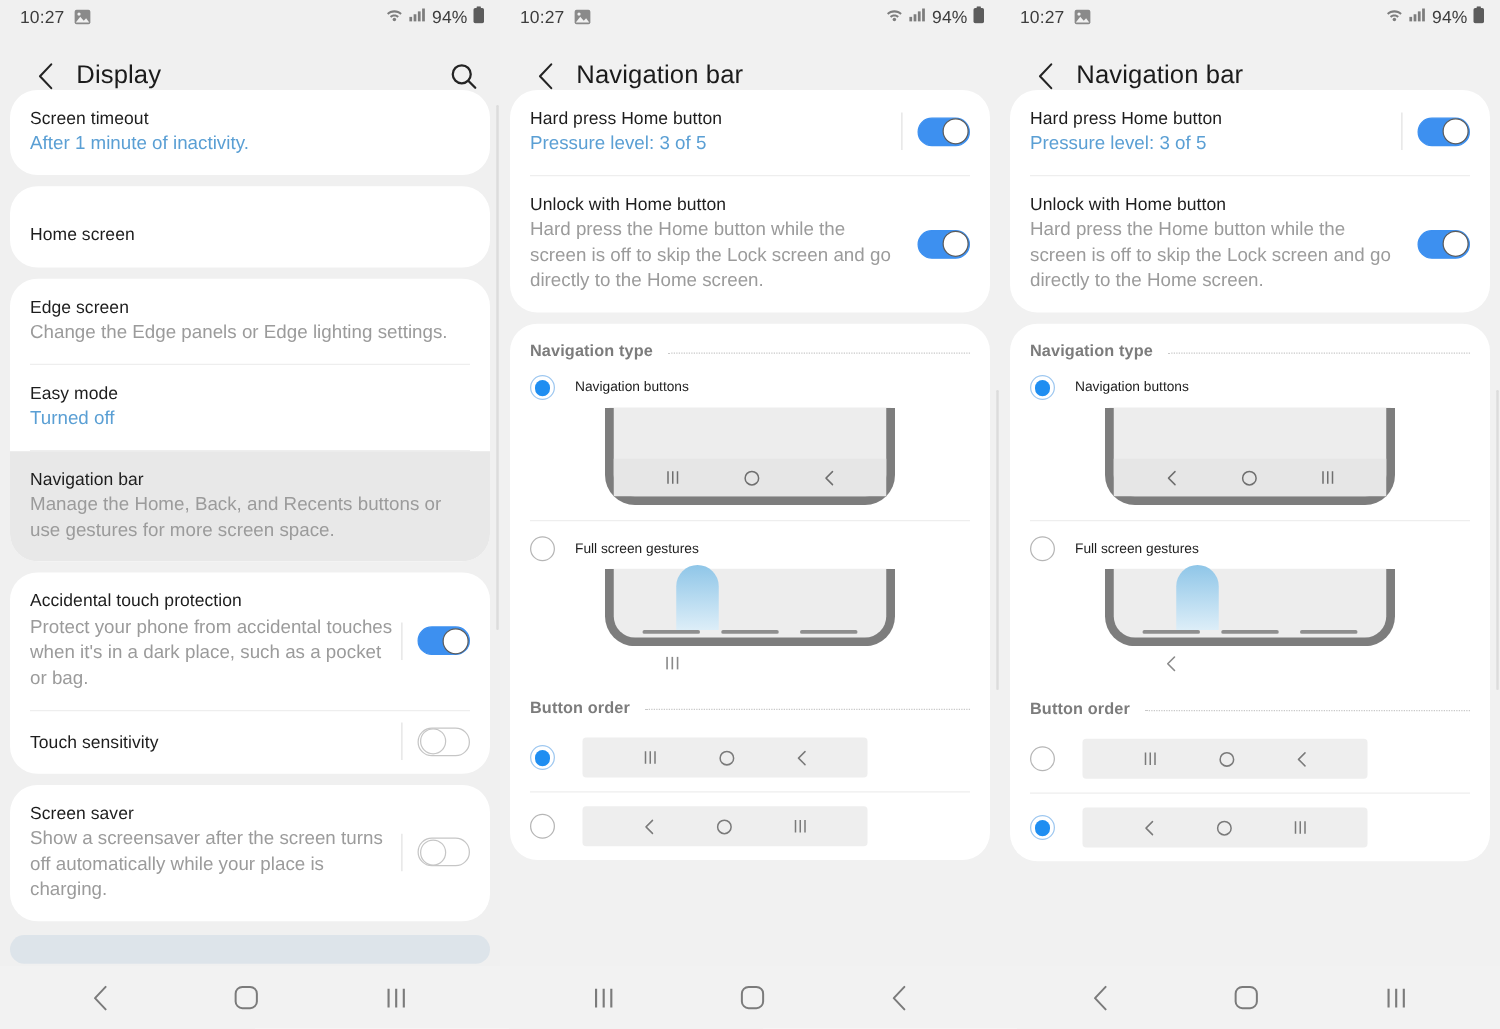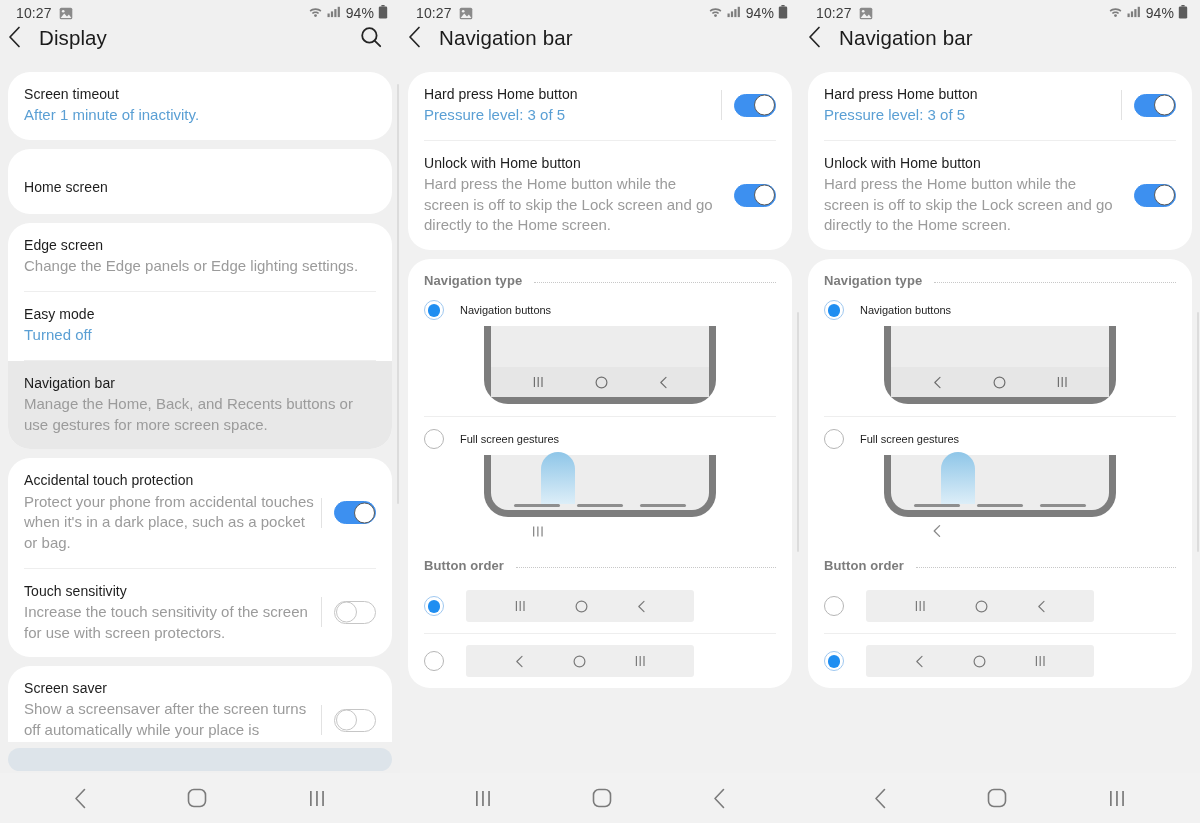--- a/index.html
+++ b/index.html
@@ -43,22 +43,22 @@
     gap: 4px;
     color: #6a6a6a;
   }
   .statusbar .right .pct { font-size: 14px; color: #3d3d3d; margin-left:1px; }
 
   
   .appbar {
     height: 46px;
     flex: none;
     display: flex;
-    align-items: flex-start;
-    padding: 0 18px 0 8px;
+    align-items: flex-end;
+    padding: 0 18px 0 30px;
     gap: 18px;
   }
   .appbar .back { cursor: pointer; display: flex; align-items:center; }
   .appbar .title {
     font-size: 20.5px;
     color: #1b1b1b;
     letter-spacing: .1px;
   }
   .appbar .spacer { margin-left: auto; }
   .appbar .search { cursor: pointer; display:flex; }
@@ -424,21 +424,20 @@
           <div class="toggle-wrap with-bar">
             <div class="toggle on">
                 <span class="knob"></span>
               </div>
           </div>
         </div>
         <div class="divider"></div>
         <div class="row">
           <div class="texts">
             <div class="title">Touch sensitivity</div>
-            <div class="sub">Increase the touch sensitivity of the screen for use with screen protectors.</div>
           </div>
           <div class="toggle-wrap with-bar">
             <div class="toggle">
                 <span class="knob"></span>
               </div>
           </div>
         </div>
       </div>
 
       <div class="card">

